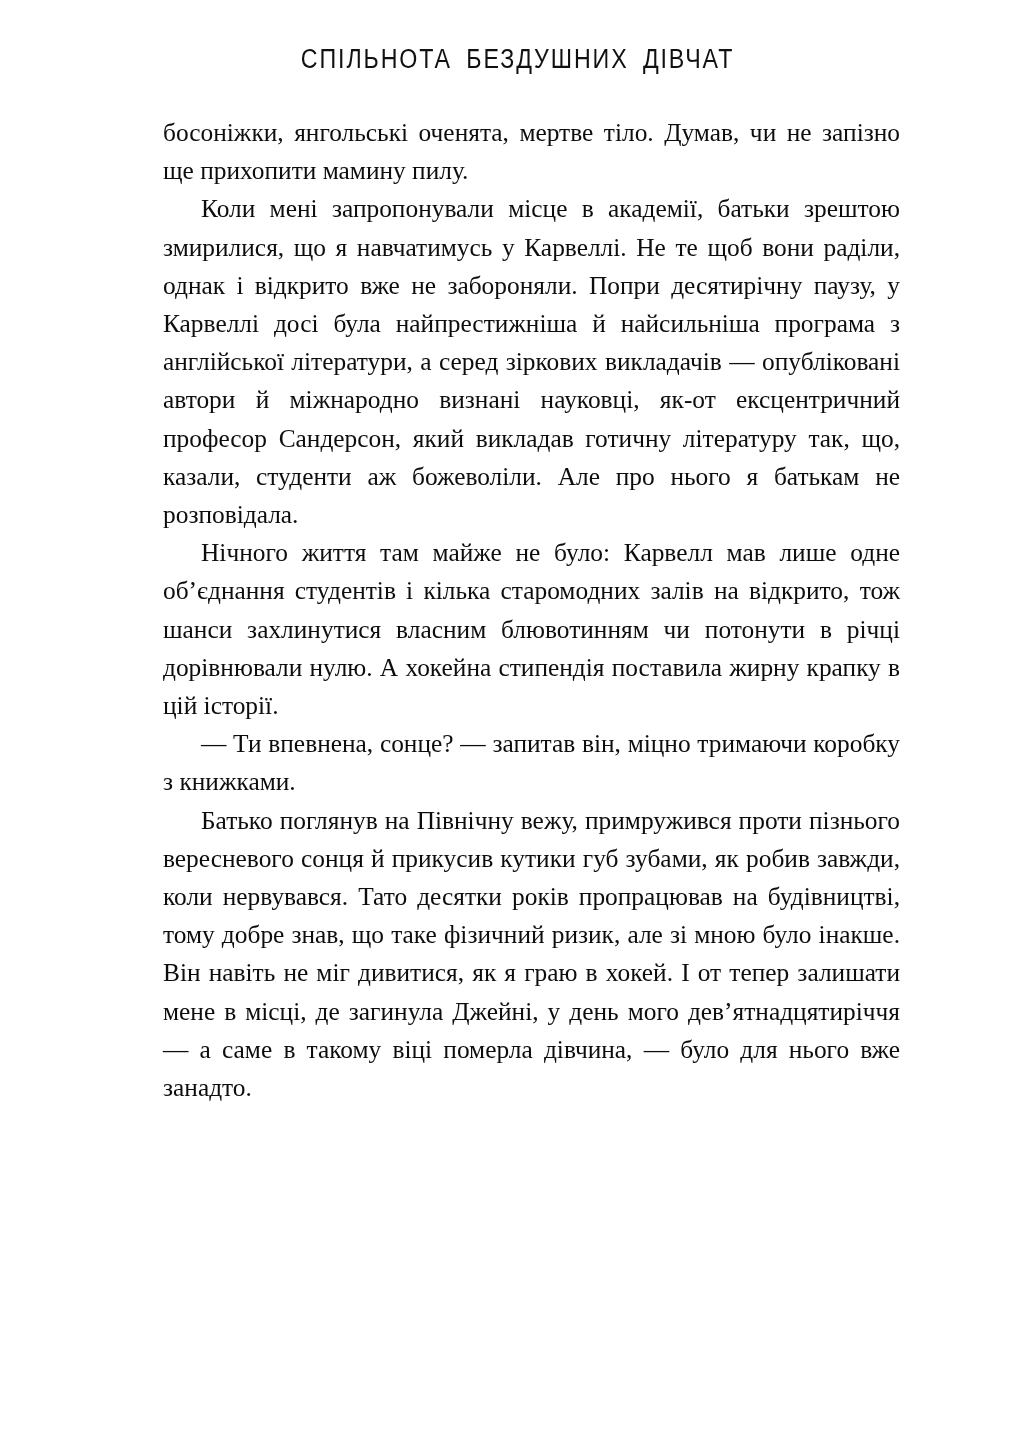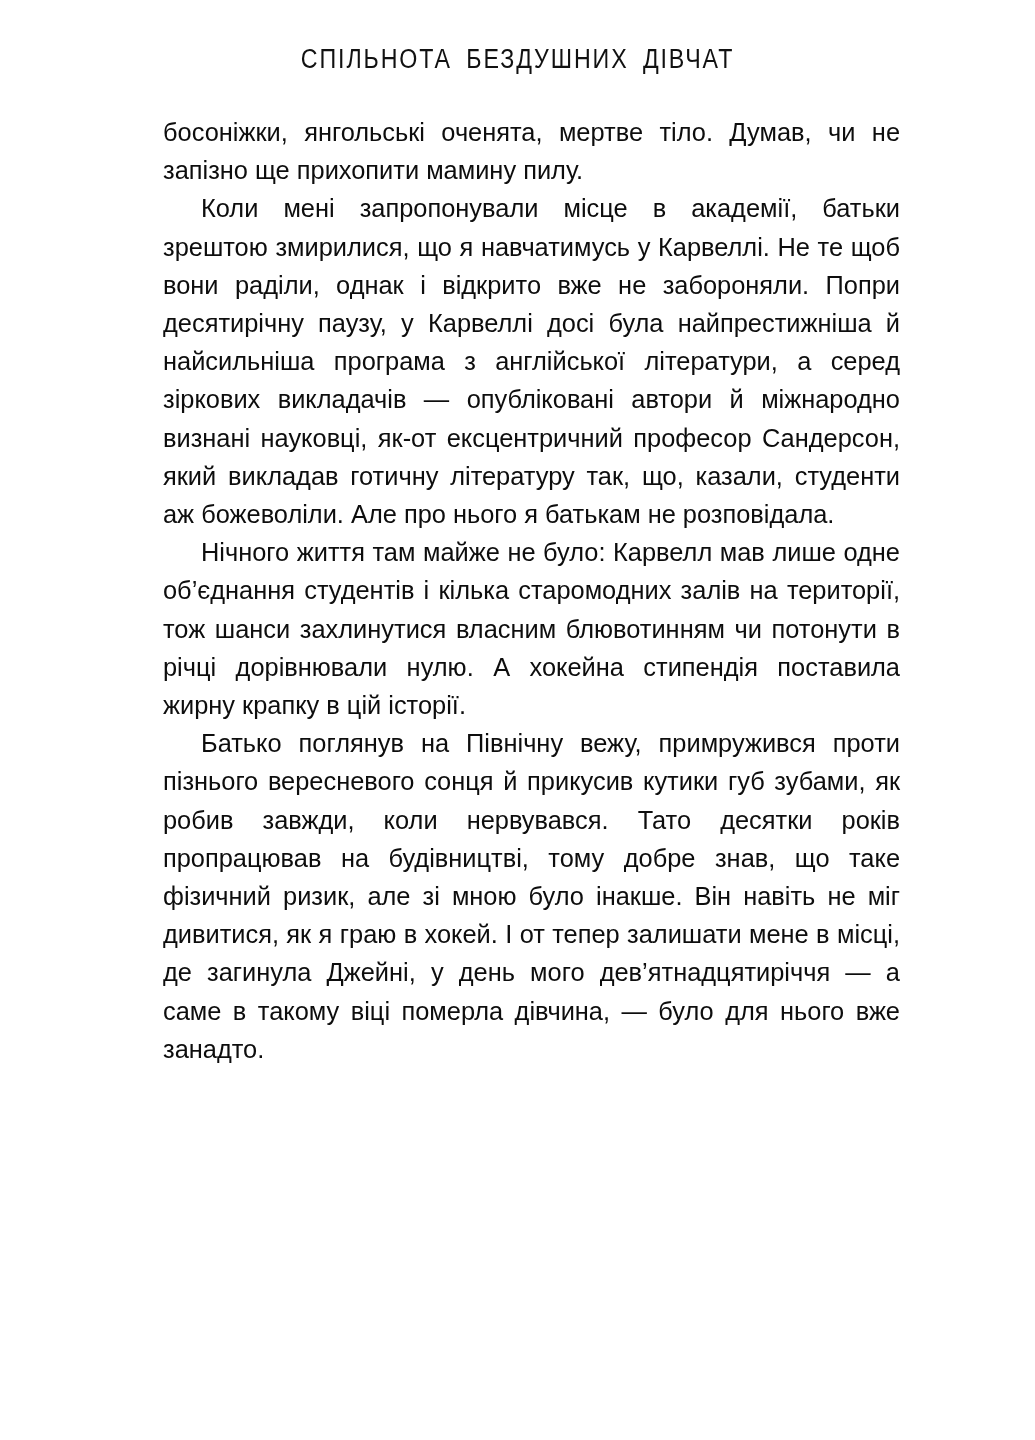--- a/index.html
+++ b/index.html
@@ -34,21 +34,21 @@
     transform-origin: center center;
     white-space: nowrap;
   }
 
   
   .text-block {
     position: absolute;
     top: 113px;
     left: 163px;
     width: 737px;
-    font-family: Liberation Sans, sans-serif;
+    font-family: Liberation Serif, serif;
     font-size: 25.4px;
     line-height: 38.2px;
     color: #0d0d0d;
     text-align: justify;
     text-justify: inter-word;
   }
 
   .para {
     margin: 0;
     text-indent: 38px;
@@ -74,19 +74,20 @@
 </head>
 <body>
 
 <div class="page">
 
   <div class="running-header">СПІЛЬНОТА БЕЗДУШНИХ ДІВЧАТ</div>
 
   <div class="text-block">
     <p class="para no-indent">босоніжки, янгольські оченята, мертве тіло. Думав, чи не запізно ще прихопити мамину пилу.</p>
     <p class="para">Коли мені запропонували місце в академії, батьки зрештою змирилися, що я навчатимусь у Карвеллі. Не те щоб вони раділи, однак і відкрито вже не забороняли. Попри десятирічну паузу, у Карвеллі досі була найпрестижніша й найсильніша програма з англійської літератури, а серед зіркових викладачів — опубліковані автори й міжнародно визнані науковці, як-от ексцентричний професор Сандерсон, який викладав готичну літературу так, що, казали, студенти аж божеволіли. Але про нього я батькам не розповідала.</p>
-    <p class="para">Нічного життя там майже не було: Карвелл мав лише одне об’єднання студентів і кілька старомодних залів на території, тож шанси захлинутися власним блювотинням чи потонути в річці дорівнювали нулю. А хокейна стипендія поставила жирну крапку в цій історії.</p>
+    <p class="para">Нічного життя там майже не було: Карвелл мав лише одне об’єднання студентів і кілька старомодних залів на відкрито, тож шанси захлинутися власним блювотинням чи потонути в річці дорівнювали нулю. А хокейна стипендія поставила жирну крапку в цій історії.</p>
+    <p class="para">— Ти впевнена, сонце? — запитав він, міцно тримаючи коробку з книжками.</p>
     <p class="para">Батько поглянув на Північну вежу, примружився проти пізнього вересневого сонця й прикусив кутики губ зубами, як робив завжди, коли нервувався. Тато десятки років пропрацював на будівництві, тому добре знав, що таке фізичний ризик, але зі мною було інакше. Він навіть не міг дивитися, як я граю в хокей. І от тепер залишати мене в місці, де загинула Джейні, у день мого дев’ятнадцятиріччя — а саме в такому віці померла дівчина, — було для нього вже занадто.</p>
   </div>
 
   <div class="folio">9</div>
 
 </div>
 
 </body></html>

